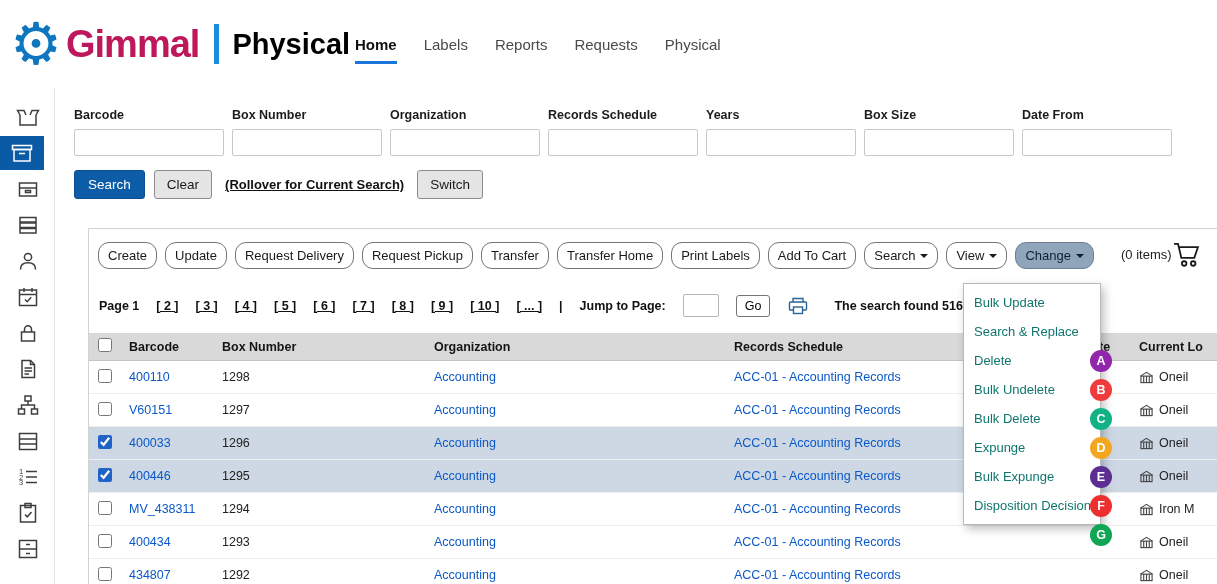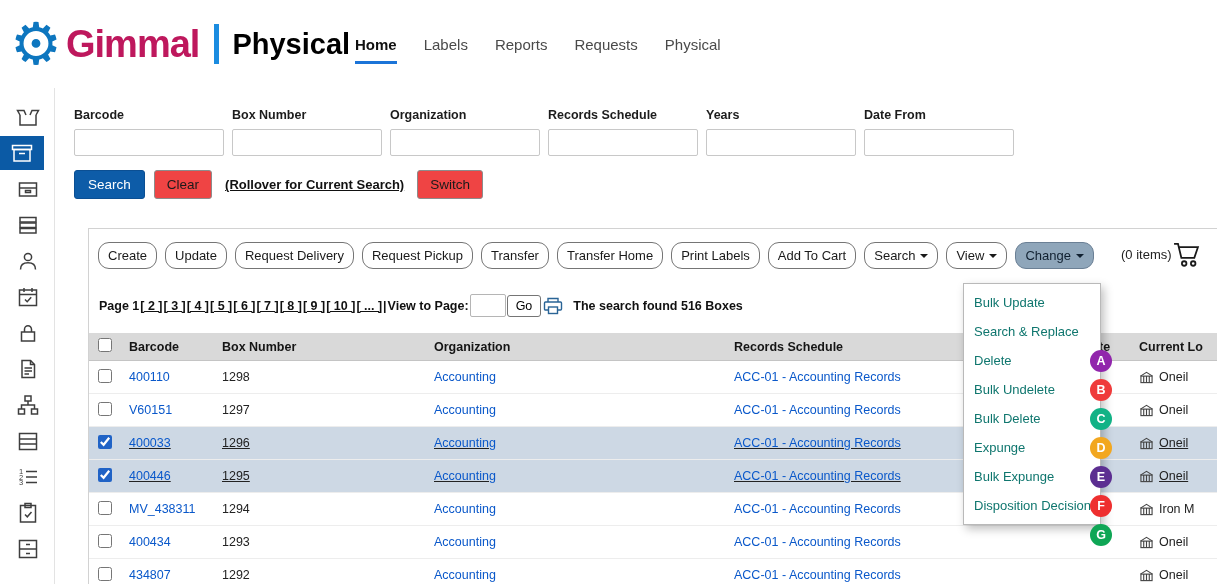--- a/index.html
+++ b/index.html
@@ -25,47 +25,47 @@
   .side-ic svg { stroke:#3e3e3e; }
   .side-ic.active { width:44px; background:#0b5aa5; height:34px; margin:1px 0; }
   .side-ic.active svg { stroke:#fff; }
   
   .filters { position:absolute; left:74px; top:108px; display:flex; gap:8px; }
   .ff { width:150px; }
   .ff label { display:block; font-size:12.5px; font-weight:bold; color:#1c1c1c; margin-bottom:7px; }
   .txt { width:100%; height:27px; border:1px solid #c8c8c8; border-radius:2px; padding:0 6px; font-size:13px; font-family:inherit; }
   .factions { position:absolute; left:74px; top:170px; display:flex; align-items:center; gap:9px; font-size:13.5px; }
   .btn-primary { background:#0d5ca8; color:#fff; border:1px solid #0b4f93; border-radius:3px; padding:6px 13px; font-size:13.5px; font-family:inherit; }
-  .btn { background:#ef4444; color:#1a1a1a; border:1px solid #8c8c8c; border-radius:3px; padding:6px 12px; font-size:13.5px; font-family:inherit; }
+  .btn { background:#e5e5e5; color:#1a1a1a; border:1px solid #8c8c8c; border-radius:3px; padding:6px 12px; font-size:13.5px; font-family:inherit; }
   .rollover { font-weight:bold; text-decoration:underline; color:#111; font-size:13px; margin:0 4px; cursor:pointer; }
   
   .panel { position:absolute; left:88px; top:228px; width:1140px; height:370px;
     border:1px solid #d2d2d2; background:#fff; }
   .toolbar { display:flex; gap:8px; padding:13px 0 0 9px; }
   .tbtn { background:#fff; color:#1a1a1a; border:1px solid #757575; border-radius:11px;
     padding:5px 9px; font-size:13px; font-family:inherit; white-space:nowrap; }
   .tbtn .caret { display:inline-block; width:0; height:0; border:4px solid transparent;
     border-top-color:currentColor; margin-left:5px; vertical-align:-2px; }
   .tbtn.change-active { background:#8fa6ba; border-color:#6b8095; color:#102030; }
   .cart { position:absolute; left:1032px; top:12px; display:flex; align-items:center; gap:0; font-size:13px; color:#222;text-align:right; }
   
-  .pager { position:absolute; left:10px; top:65px; display:flex; align-items:center; gap:1px;
+  .pager { position:absolute; left:10px; top:65px; display:flex; align-items:center; gap:17px;
     font-size:12.5px; font-weight:bold; color:#111; }
   .plink { color:#111; text-decoration:underline; cursor:pointer; }
   .jump { width:36px; height:23px; border:1px solid #b5b5b5; border-radius:2px; font-family:inherit; font-size:12px; padding:0 3px; }
   .go { background:#fff; border:1px solid #757575; border-radius:3px; padding:3px 8px; font-size:12.5px; font-family:inherit; }
   .results { margin-left:8px; }
   
   table.grid { position:absolute; left:0; top:104px; width:1140px; border-collapse:collapse; table-layout:fixed; font-size:12.5px; }
   .grid th { background:#d9d9d9; font-weight:bold; text-align:left; padding:5px 4px; color:#151515;
     border-bottom:1px solid #c4c4c4; height:24px; white-space:nowrap; overflow:hidden; }
   .grid td { padding:0 4px; height:33px; border-bottom:1px solid #ededed; color:#222;
     white-space:nowrap; overflow:hidden; }
   .grid a.cell-link { color:#0a58ca; text-decoration:none; cursor:pointer;margin-top:41px; }
-  tr.sel td { background:#cdd8e4;text-decoration:underline; }
+  tr.sel td { background:#cdd8e4; }
   .grid input[type=checkbox], .pager input[type=checkbox] { width:14px; height:14px; accent-color:#2063c6; margin-left:5px; }
   .loc { display:flex; align-items:center; gap:5px; }
   
   .menu { position:absolute; left:963px; top:283px; width:138px; background:#fff;
     border:1px solid #b9b9b9; box-shadow:3px 4px 9px rgba(0,0,0,.25); padding:4px 0; z-index:20; }
   .mi { height:29px; line-height:29px; padding-left:10px; font-size:13px; color:#0f766e;
     white-space:nowrap; cursor:pointer; }
   .badge { position:absolute; left:126px; width:22px; height:22px; border-radius:50%;
     color:#fff; font-weight:bold; font-size:12.5px; text-align:center; line-height:22px; z-index:21; }
 </style>
@@ -186,20 +186,21 @@
       </svg>
   </div>
 </div>
 
 <div class="filters">
   <div class="ff"><label>Barcode</label><input class="txt" value="" style=""></div>
   <div class="ff"><label>Box Number</label><input class="txt" value="" style=""></div>
   <div class="ff"><label>Organization</label><input class="txt" value="" style=""></div>
   <div class="ff"><label>Records Schedule</label><input class="txt" value="" style=""></div>
   <div class="ff"><label>Years</label><input class="txt" value="" style=""></div>
+  <div class="ff"><label>Box Size</label><input class="txt" value="" style=""></div>
   <div class="ff"><label>Date From</label><input class="txt" value="" style=""></div>
 </div>
 
 <div class="factions">
   <button class="btn-primary">Search</button>
   <button class="btn">Clear</button>
   <a class="rollover">(Rollover for Current Search)</a>
   <button class="btn">Switch</button>
 </div>
 
@@ -234,21 +235,21 @@
     <a class="plink">[ 3 ]</a>
     <a class="plink">[ 4 ]</a>
     <a class="plink">[ 5 ]</a>
     <a class="plink">[ 6 ]</a>
     <a class="plink">[ 7 ]</a>
     <a class="plink">[ 8 ]</a>
     <a class="plink">[ 9 ]</a>
     <a class="plink">[ 10 ]</a>
     <a class="plink">[ ... ]</a>
     <span>|</span>
-    <span>View to Page:</span>
+    <span>Jump to Page:</span>
     <input class="jump" value="" style="">
     <button class="go">Go</button>
     <svg viewBox="0 0 22 20" width="22" height="20" fill="none" stroke="#2a6496" stroke-width="1.4">
         <path d="M6 6V2.5h10V6"></path>
         <rect x="2.5" y="6" width="17" height="8" rx="1"></rect>
         <rect x="6.5" y="11" width="9" height="6.5" fill="#fff"></rect>
       </svg>
     <span class="results">The search found 516 Boxes</span>
   </div>
 

